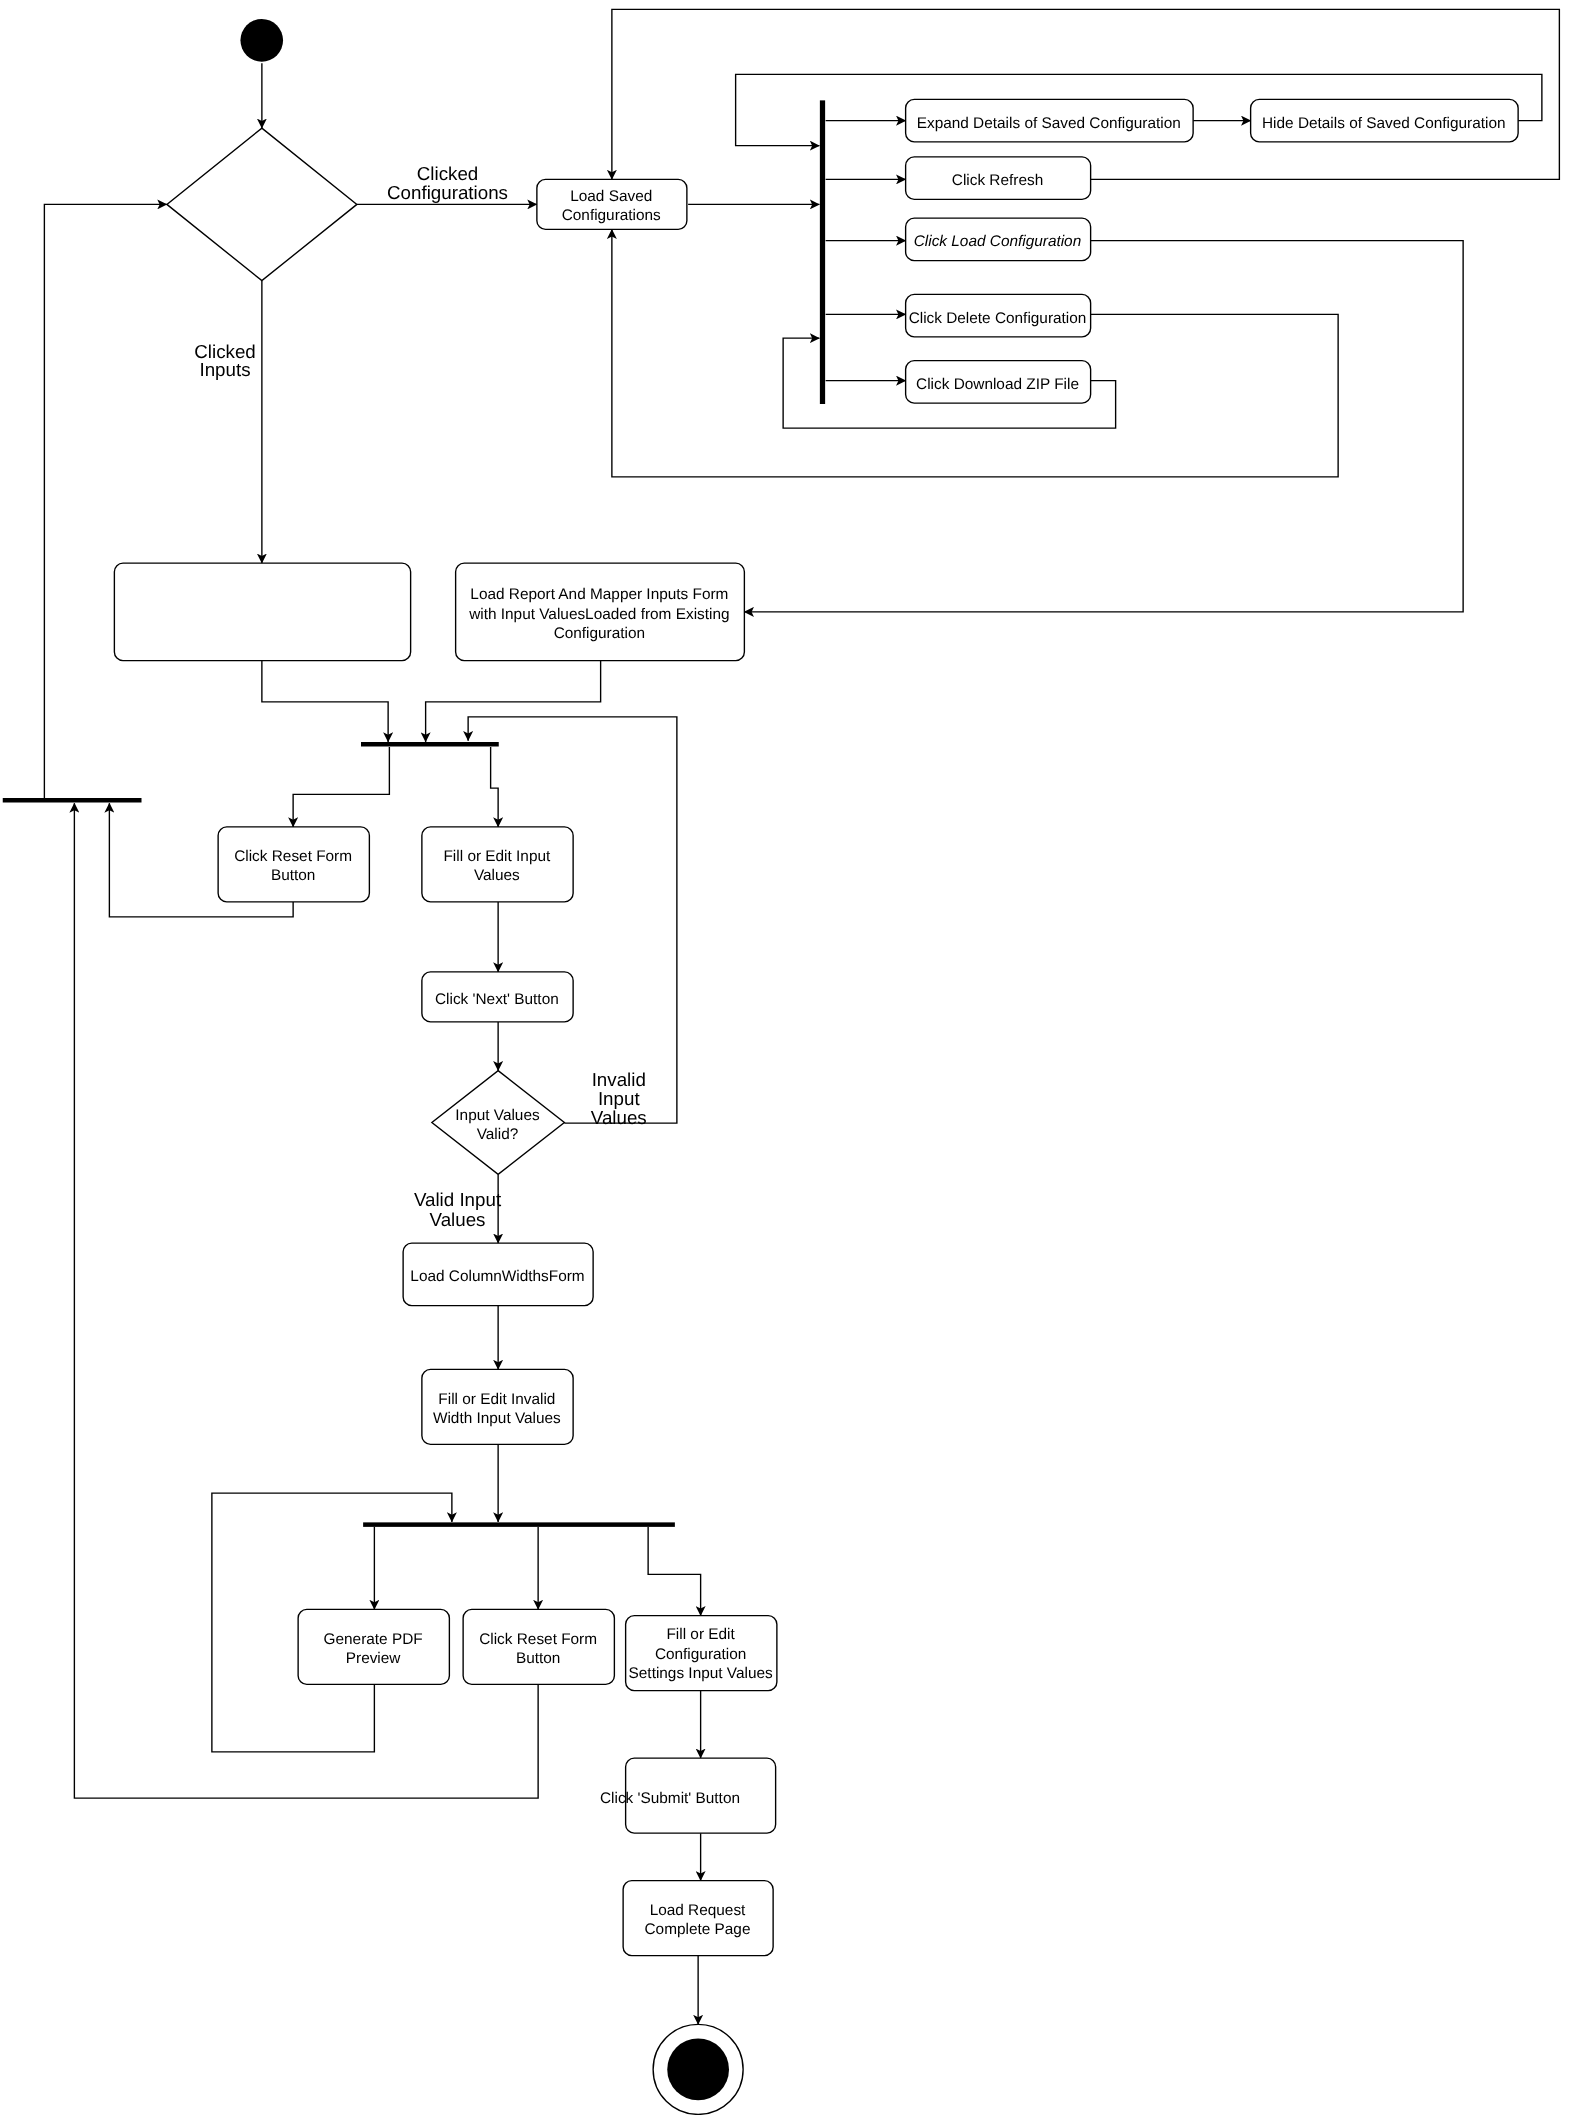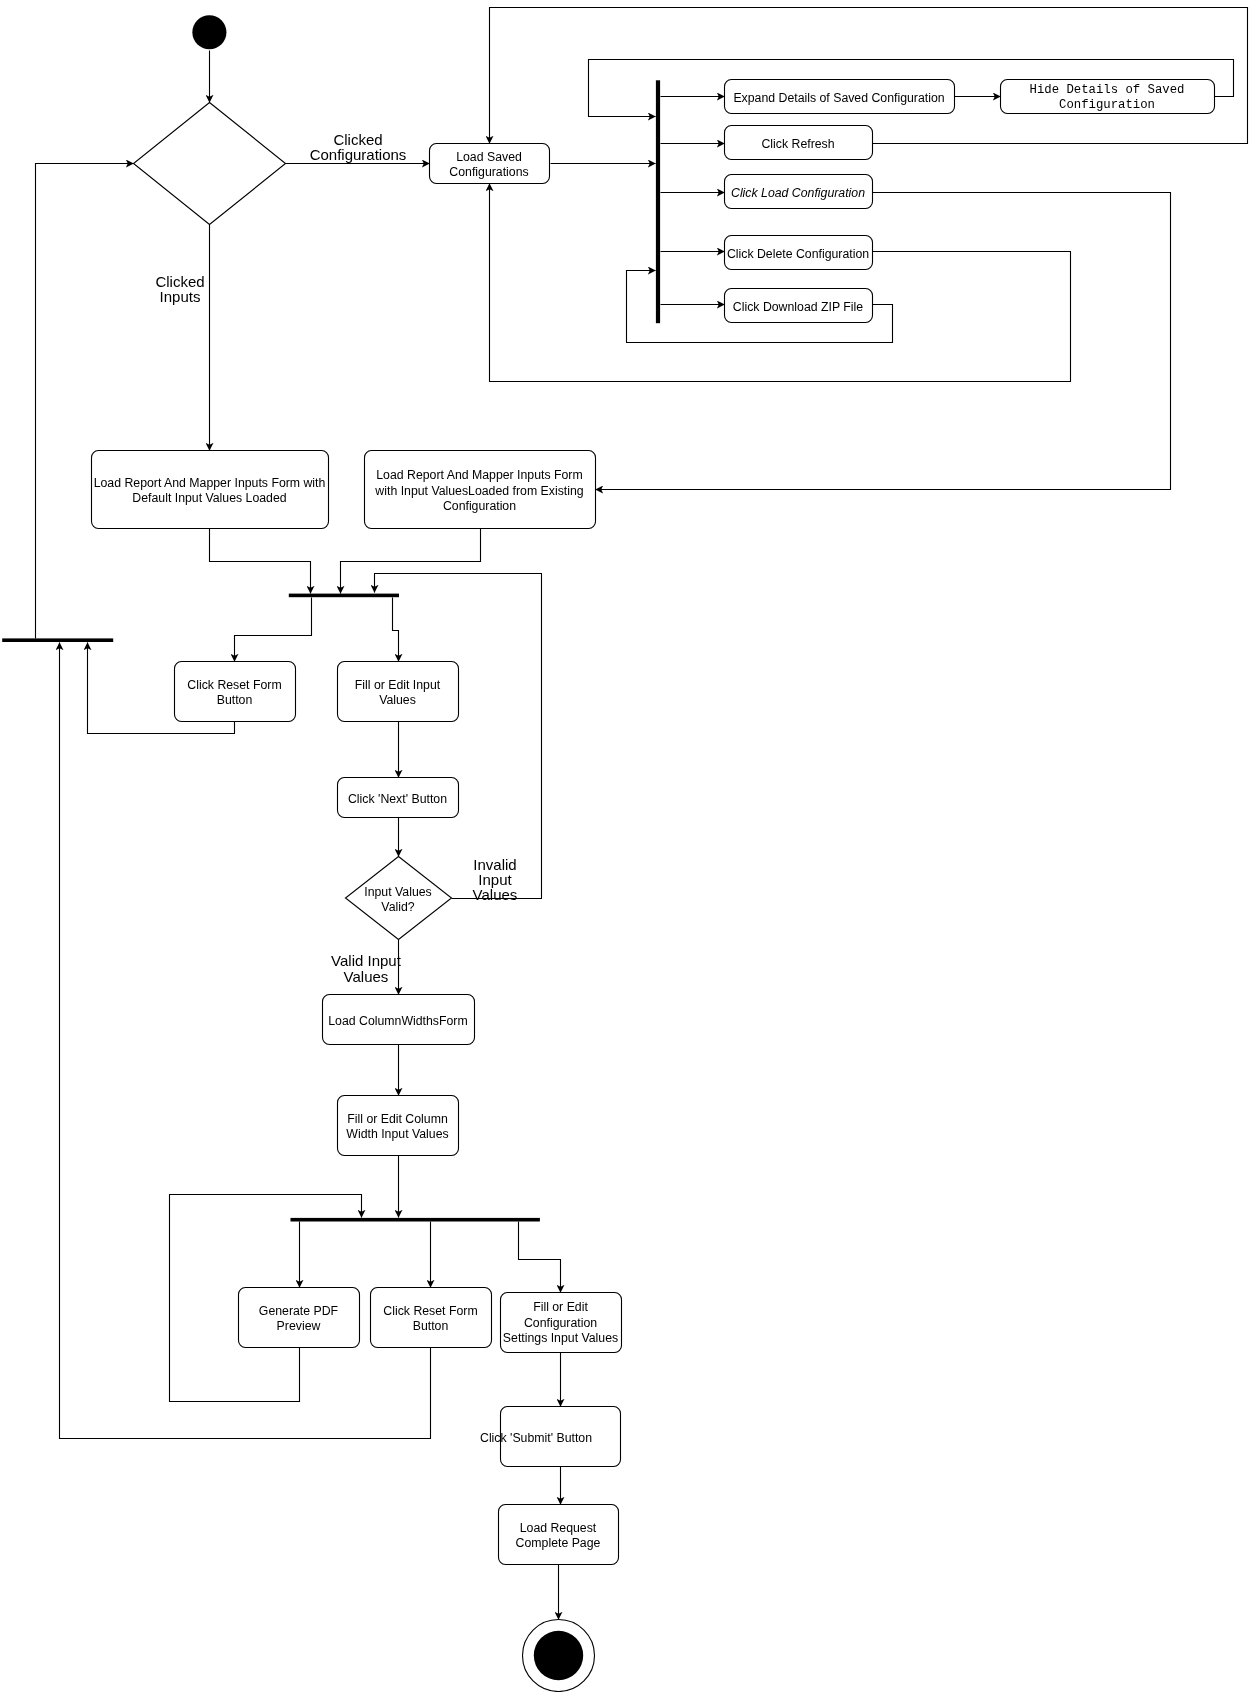--- a/index.html
+++ b/index.html
@@ -94,39 +94,37 @@
 <g>
             <circle cx="558.0" cy="1655.0" r="36.0" fill="#ffffff" stroke="#000000" stroke-width="1.1"></circle>
             <circle cx="558.0" cy="1655.0" r="24.7" fill="#000000"></circle>
           </g>
 </g>
 </g>
   </svg>
   <div class="nodeText" style="left:419.0px;top:145.3px;width:140.0px;height:40.0px;">Load Saved
 Configurations</div>
   <div class="nodeText" style="left:714.0px;top:81.3px;width:250.0px;height:34.0px;">Expand Details of Saved Configuration</div>
-  <div class="nodeText" style="left:990.0px;top:81.3px;width:234.0px;height:34.0px;font-family:Liberation Mono, monospace;">Hide Details of Saved Configuration</div>
+  <div class="nodeText" style="left:990.0px;top:81.3px;width:234.0px;height:34.0px;">Hide Details of Saved Configuration</div>
   <div class="nodeText" style="left:714.0px;top:127.3px;width:168.0px;height:34.0px;">Click Refresh</div>
   <div class="nodeText" style="left:714.0px;top:176.3px;width:168.0px;height:34.0px;font-style:italic;">Click Load Configuration</div>
   <div class="nodeText" style="left:714.0px;top:237.3px;width:168.0px;height:34.0px;">Click Delete Configuration</div>
   <div class="nodeText" style="left:714.0px;top:290.3px;width:168.0px;height:34.0px;">Click Download ZIP File</div>
-  <div class="nodeText" style="left:81.0px;top:452.3px;width:257.0px;height:78.0px;">Load Report And Mapper Inputs Form with
-Default Input Values Loaded</div>
   <div class="nodeText" style="left:354.0px;top:452.3px;width:251.0px;height:78.0px;">Load Report And Mapper Inputs Form
 with Input ValuesLoaded from Existing
 Configuration</div>
   <div class="nodeText" style="left:164.0px;top:663.3px;width:141.0px;height:60.0px;">Click Reset Form
 Button</div>
   <div class="nodeText" style="left:327.0px;top:663.3px;width:141.0px;height:60.0px;">Fill or Edit Input
 Values</div>
   <div class="nodeText" style="left:327.0px;top:779.3px;width:141.0px;height:40.0px;">Click 'Next' Button</div>
   <div class="nodeText" style="left:335.0px;top:858.3px;width:126.0px;height:83.0px;">Input Values
 Valid?</div>
   <div class="nodeText" style="left:312.0px;top:996.3px;width:172.0px;height:50.0px;">Load ColumnWidthsForm</div>
-  <div class="nodeText" style="left:327.0px;top:1097.3px;width:141.0px;height:60.0px;">Fill or Edit Column
+  <div class="nodeText" style="left:327.0px;top:1097.3px;width:141.0px;height:60.0px;">Fill or Edit Invalid
 Width Input Values</div>
   <div class="nodeText" style="left:228.0px;top:1289.3px;width:141.0px;height:60.0px;">Generate PDF
 Preview</div>
   <div class="nodeText" style="left:360.0px;top:1289.3px;width:141.0px;height:60.0px;">Click Reset Form
 Button</div>
   <div class="nodeText" style="left:490.0px;top:1293.3px;width:141.0px;height:60.0px;">Fill or Edit
 Configuration
 Settings Input Values</div>
   <div class="nodeText" style="left:466px;top:1408.3px;width:140.0px;height:60.0px;">Click 'Submit' Button</div>
   <div class="nodeText" style="left:488.0px;top:1506.3px;width:140.0px;height:60.0px;">Load Request

